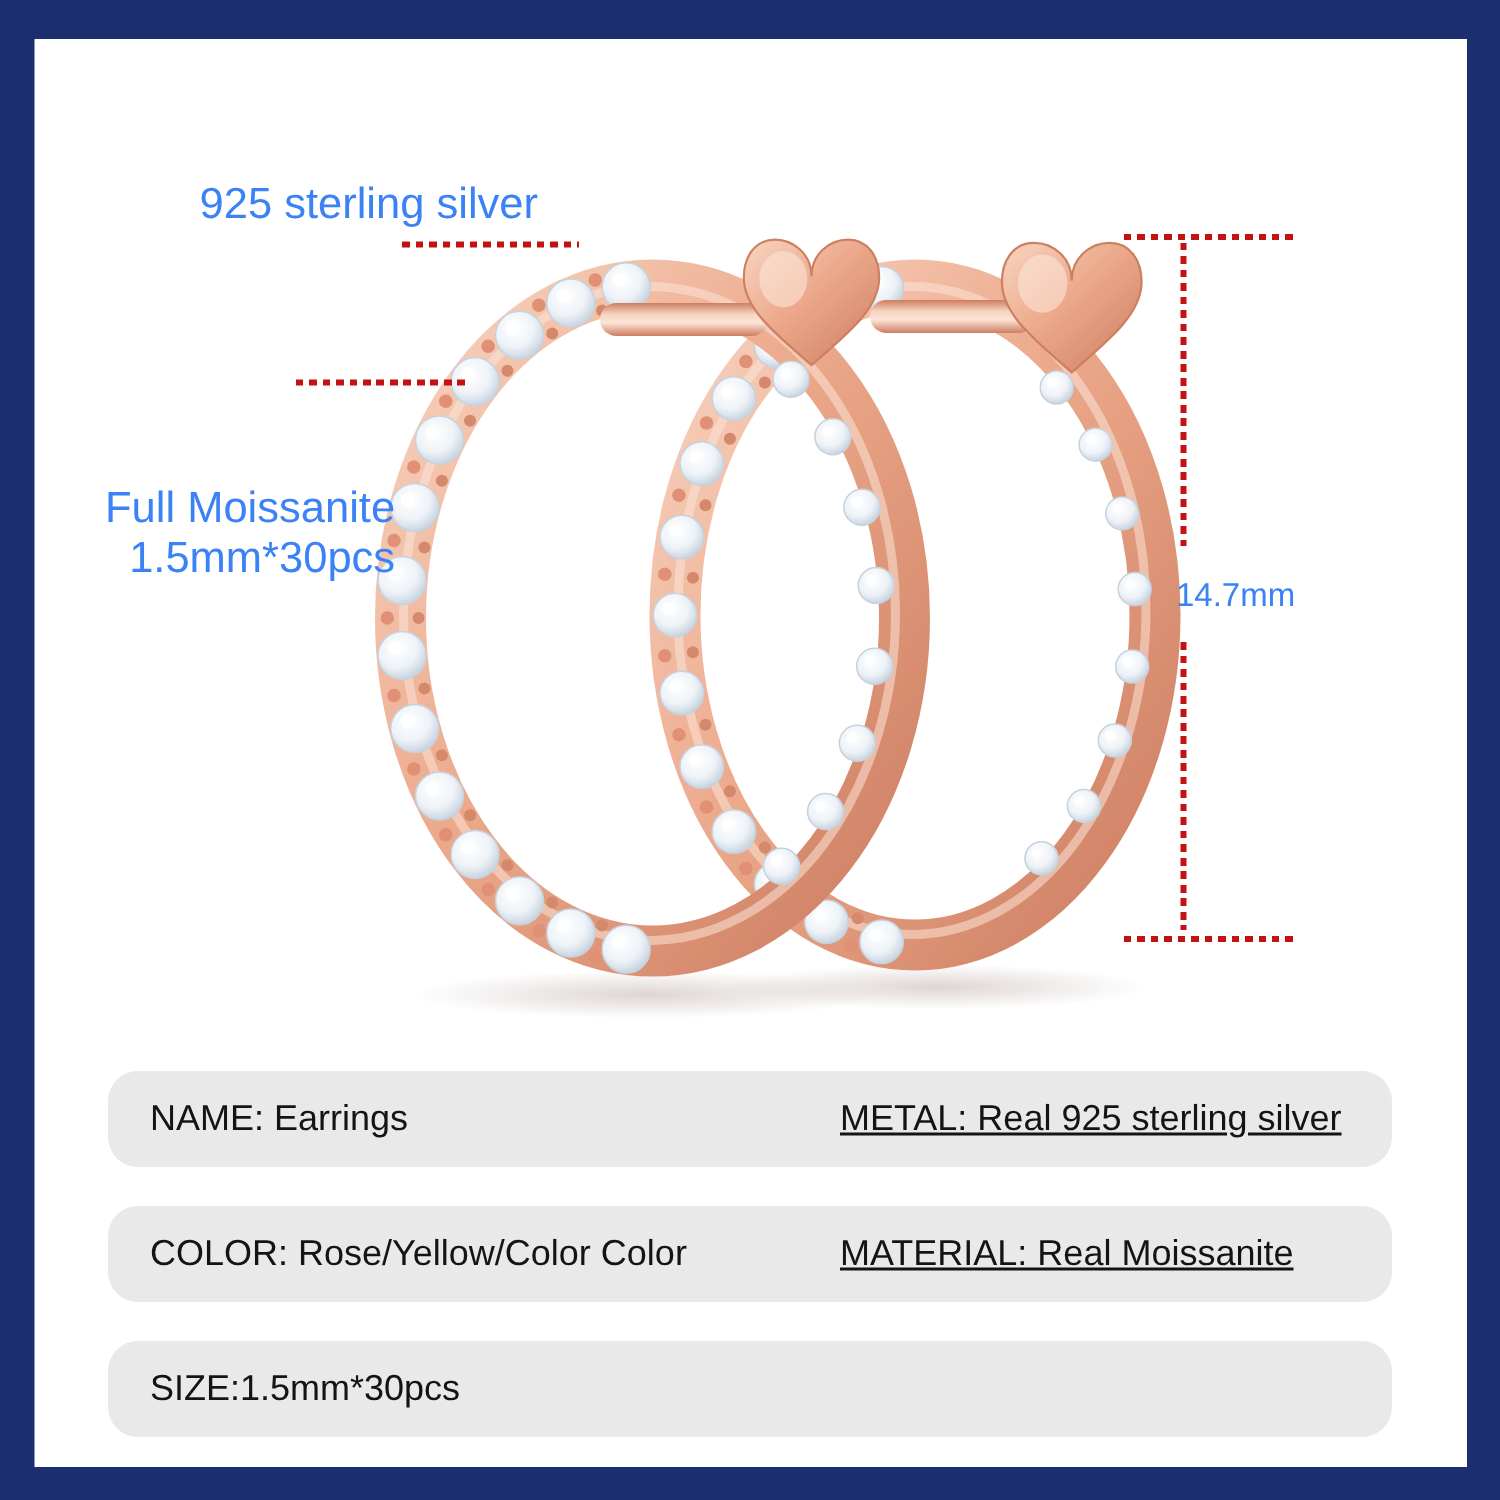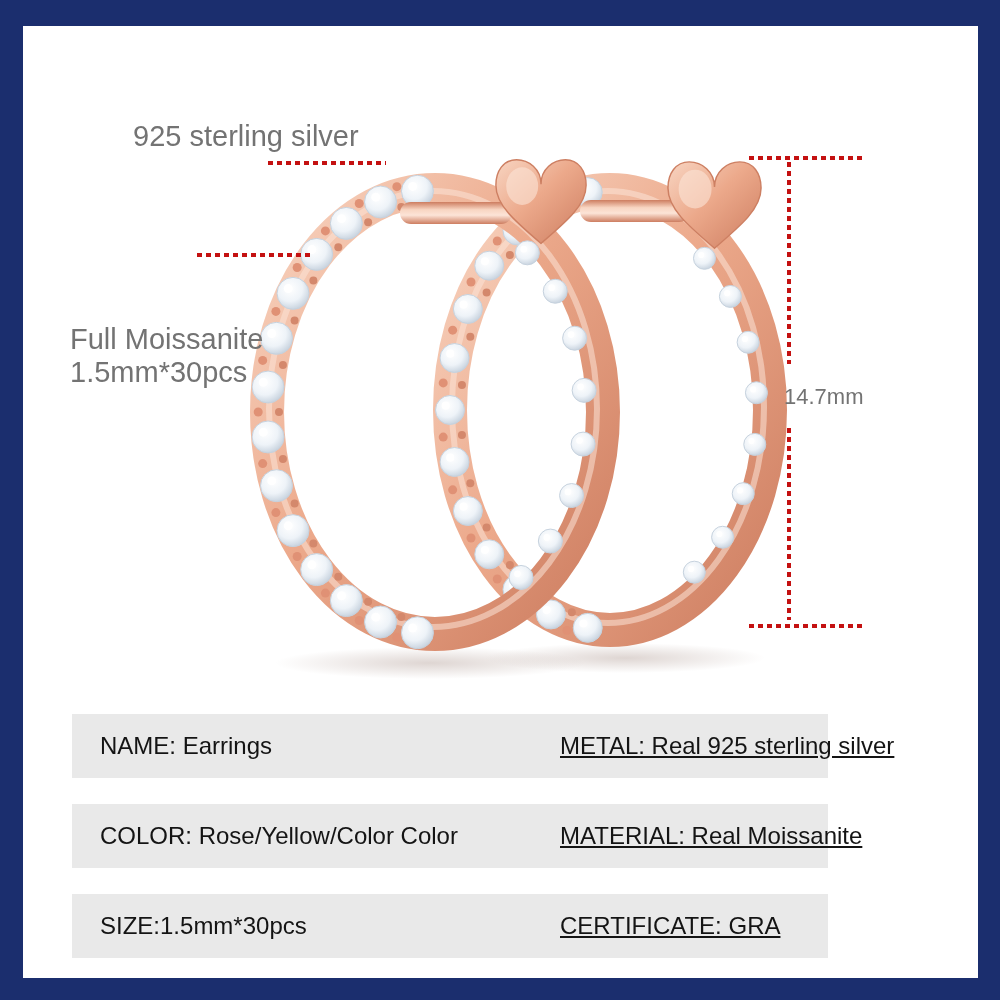--- a/index.html
+++ b/index.html
@@ -1,36 +1,36 @@
 <!DOCTYPE html>
 <html style="--red: #c41111; --navy: #1b2e6e; --cellbg: #e9e9e9; --celltext: #141414;"><head>
 <meta charset="utf-8">
 <style>
   html,body{margin:0;padding:0;background:#fff;}
   .canvas{
     position:relative;width:1000px;height:1000px;background:#fff;
     font-family:"Liberation Sans",sans-serif;overflow:hidden;
   }
   #jewel{position:absolute;left:0;top:0;z-index:1;}
-  .label{position:absolute;z-index:10;color:#737373;}
+  .label{position:absolute;z-index:10;color:#3b82f6;text-align:right;}
   #lb-silver{left:133px;top:120px;font-size:29px;}
   #lb-moiss{left:70px;top:277px;font-size:29px;line-height:33px;margin-top:46px;}
   #lb-height{left:784px;top:384px;font-size:22px;}
   .dash-h{position:absolute;height:4px;z-index:10;
     background:repeating-linear-gradient(90deg,var(--red,#c41111) 0 5px,transparent 5px 9px);}
   .dash-v{position:absolute;width:4px;z-index:10;
     background:repeating-linear-gradient(180deg,var(--red,#c41111) 0 5px,transparent 5px 9px);}
   #dash1{left:268px;top:161px;width:118px;}
   #dash2{left:197px;top:253px;width:114px;}
   #dim-top{left:749px;top:156px;width:115px;}
   #dim-v1{left:787px;top:162px;height:202px;}
   #dim-v2{left:787px;top:428px;height:192px;}
   #dim-bottom{left:749px;top:624px;width:115px;}
-  .row{position:absolute;left:72px;width:756px;height:64px;z-index:5;
-    background:var(--cellbg,#e9e9e9);border-radius:0;}
+  .row{position:absolute;left:72px;width:856px;height:64px;z-index:5;
+    background:var(--cellbg,#e9e9e9);border-radius:20px;}
   .row span{position:absolute;top:50%;transform:translateY(-50%);
     font-size:24px;color:var(--celltext,#141414);white-space:nowrap;}
   .cl{left:28px;}
   .cr{left:488px;text-decoration:underline;}
   .frame{position:absolute;inset:0;border-style:solid;
     border-color:var(--navy,#1b2e6e);border-width:26px 22px 22px 23px;
     z-index:50;pointer-events:none;}
 </style>
 </head>
 <body>
@@ -249,18 +249,17 @@
     <div class="row" style="top:714px">
       <span class="cl">NAME: Earrings</span>
       <span class="cr">METAL: Real 925 sterling silver</span>
     </div>
     <div class="row" style="top:804px">
       <span class="cl">COLOR: Rose/Yellow/Color Color</span>
       <span class="cr">MATERIAL: Real Moissanite</span>
     </div>
     <div class="row" style="top:894px">
       <span class="cl">SIZE:1.5mm*30pcs</span>
-      <span class="cr">CERTIFICATE: GRA</span>
     </div>
   </div>
 
   <div class="frame"></div>
 </div>
 
 </body></html>

